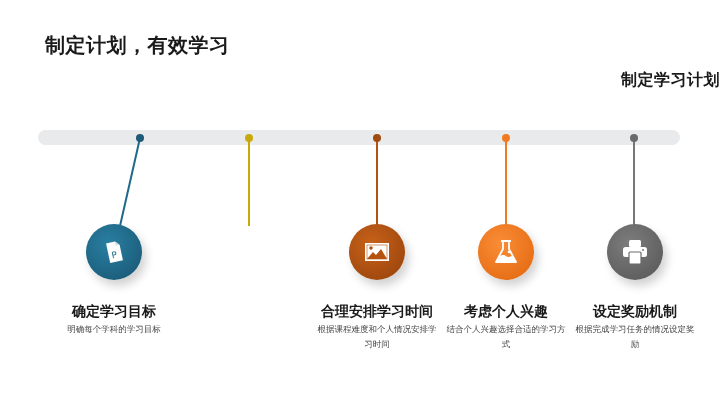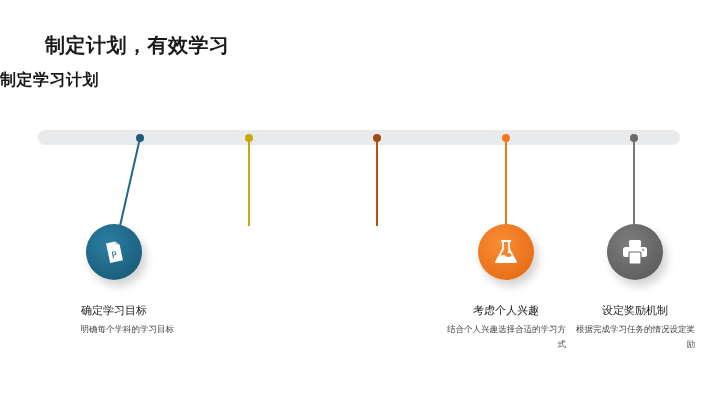--- a/index.html
+++ b/index.html
@@ -7,41 +7,41 @@
       width: 720px; height: 404px; background: #ffffff; overflow: hidden;
       font-family: "DejaVu Sans", "Liberation Sans", sans-serif;
       color: #222;
     }
     .page { position: relative; width: 712px; height: 404px; }
     .main-title {
       position: absolute; left: 45px; top: 32px;
       font-size: 20px; font-weight: bold; color: #1a1a1a; letter-spacing: 0.5px;
     }
     .sub-title {
-      position: absolute; left: 0; width: 720px; top: 70px; text-align: left;
+      position: absolute; left: 0; width: 720px; top: 70px; text-align: right;
       font-size: 16px; font-weight: bold; color: #1a1a1a; letter-spacing: 0.5px;
     }
     .track {
       position: absolute; left: 38px; top: 130px; width: 642px; height: 15px;
       background: #e9eaeb; border-radius: 8px;
     }
     svg.connectors { position: absolute; left: 0; top: 0; width: 720px; height: 404px; pointer-events: none; }
     .step { position: absolute; top: 0; width: 130px; height: 404px; }
     .circle {
       position: absolute; width: 56px; height: 56px; border-radius: 50%;
       top: 224px; display: flex; align-items: center; justify-content: center;
       box-shadow: 4px 6px 10px rgba(0,0,0,0.18);
     }
     .circle svg { width: 30px; height: 30px; }
     .step-title {
       position: absolute; top: 303px; left: 0; width: 130px; text-align: center;
-      font-size: 11px; font-weight: normal; color: #1a1a1a;
+      font-size: 14px; font-weight: bold; color: #1a1a1a;
     }
     .step-desc {
-      position: absolute; top: 322px; left: 5px; width: 120px; text-align: right;
+      position: absolute; top: 322px; left: 5px; width: 120px; text-align: center;
       font-size: 8.5px; line-height: 15px; color: #444;
     }
   </style>
 </head>
 <body>
 
 <div class="page">
   <div class="main-title">制定计划，有效学习</div>
   <div class="sub-title">制定学习计划</div>
 
@@ -68,20 +68,32 @@
           <path d="M18 5 V9 H22" fill="#cfdde5"></path>
           <text x="12" y="21" font-size="9" font-family="DejaVu Sans, sans-serif" fill="#1f6a8a">P</text>
         </g>
       </svg>
     </div>
     <div class="step-title">确定学习目标</div>
     <div class="step-desc">明确每个学科的学习目标</div>
   </div>
 
 
+  <div class="step" style="left:312px;">
+    <div class="circle" style="left:37px; background: radial-gradient(circle at 40% 35%, #c7621a, #94400a);">
+      <svg viewBox="0 0 30 30">
+        <rect x="3" y="6" width="24" height="18" fill="#fff"></rect>
+        <rect x="5" y="8" width="20" height="14" fill="#fff" stroke="#b5520d" stroke-width="0.6"></rect>
+        <circle cx="9" cy="11" r="1.8" fill="#b5520d"></circle>
+        <path d="M5 22 L11 15 L14 18 L19 12 L25 22 Z" fill="#b5520d"></path>
+      </svg>
+    </div>
+    <div class="step-title">合理安排学习时间</div>
+    <div class="step-desc">根据课程难度和个人情况安排学习时间</div>
+  </div>
 
   <div class="step" style="left:570px;">
     <div class="circle" style="left:37px; background: radial-gradient(circle at 40% 35%, #7d7d7d, #555);">
       <svg viewBox="0 0 30 30">
         <rect x="9" y="3" width="12" height="7" rx="1.5" fill="#fff"></rect>
         <rect x="3" y="10" width="24" height="10" rx="2.5" fill="#fff"></rect>
         <circle cx="23" cy="13" r="0.9" fill="#6b6b6b"></circle>
         <rect x="9" y="15" width="12" height="12" rx="1" fill="#fff" stroke="#6b6b6b" stroke-width="1.2"></rect>
       </svg>
     </div>

